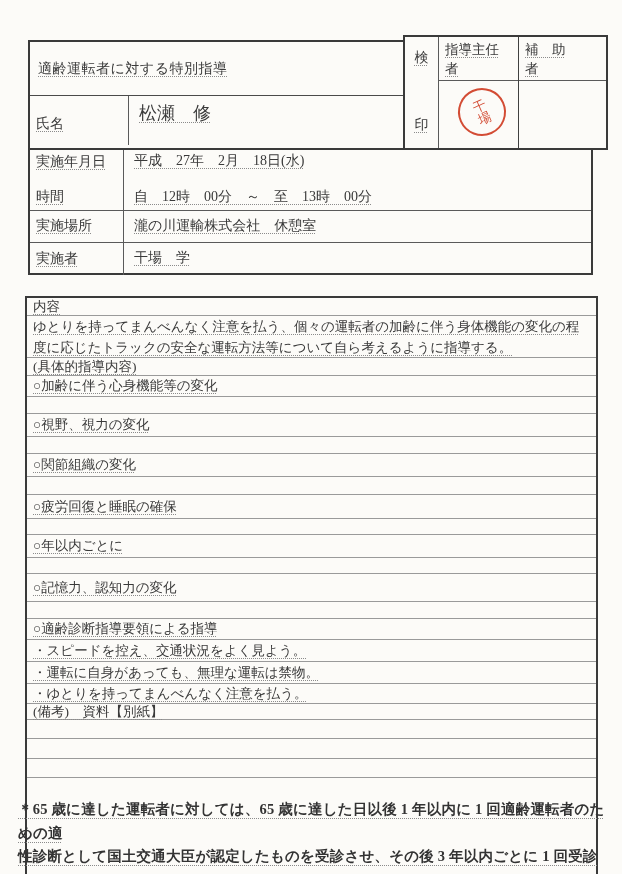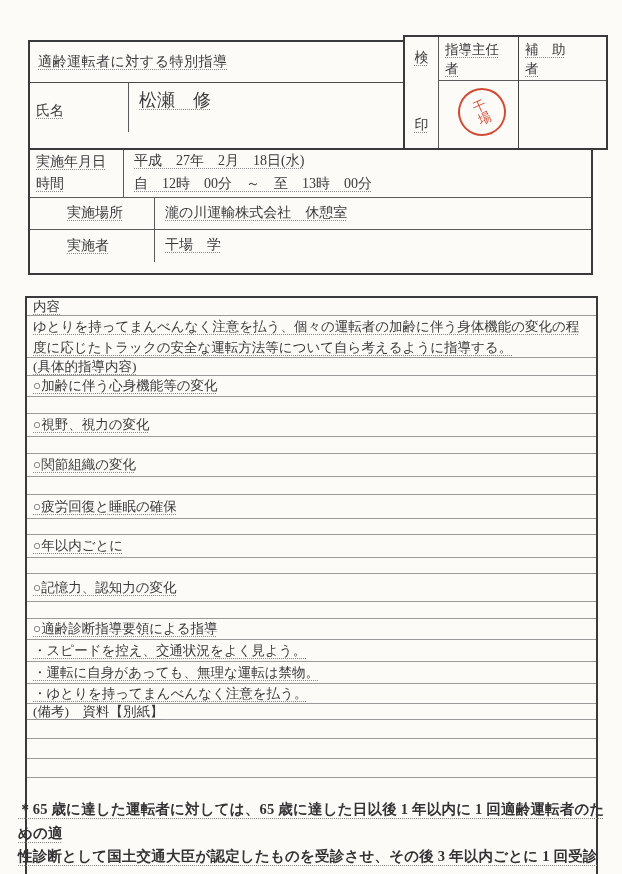--- a/index.html
+++ b/index.html
@@ -24,21 +24,21 @@
   }
   .box{
     position:absolute;
     border:2px solid #3a3a3a;
     box-sizing:border-box;
     background:#fcfbf8;
   }
   
   .box-title{left:28px;top:40px;width:377px;height:110px;}
   .title-row{
-    height:41px;border-bottom:1.5px solid #4a4a4a;box-sizing:border-box;
+    height:54px;border-bottom:1.5px solid #4a4a4a;box-sizing:border-box;
     display:flex;align-items:center;padding:0 8px;
     font-size:14px;letter-spacing:.5px;
   }
   .name-row{display:flex;height:49px;}
   .name-label-cell{
     width:99px;border-right:1px solid #5a5a5a;box-sizing:border-box;
     display:flex;align-items:center;padding:6px 6px 0;font-size:14px;
   }
   .name-value-cell{flex:1;padding:5px 10px;font-size:18px;}
   
@@ -60,22 +60,22 @@
     border:2.5px solid #cf3a20;border-radius:50%;
     display:flex;flex-direction:column;align-items:center;justify-content:center;
     transform:rotate(-24deg);
     color:#cf3a20;font-size:13px;line-height:13px;
     opacity:.9;
   }
   
   .box-details{left:28px;top:148px;width:565px;height:127px;}
   .drow{display:flex;border-bottom:1px solid #5a5a5a;box-sizing:border-box;}
   .drow:last-child{border-bottom:none;justify-content:flex-end;}
-  .drow-datetime{height:48px;}
-  .drow-sm{height:32px;padding-left:31px;}
+  .drow-datetime{height:61px;}
+  .drow-sm{height:32px;}
   .dlabel{
     width:94px;border-right:1px solid #5a5a5a;box-sizing:border-box;
     padding:3px 0 4px 6px;font-size:14px;
     display:flex;flex-direction:column;justify-content:space-between;
   }
   .dlabel-sm{justify-content:center;}
   .dvalue{
     flex:1;padding:2px 0 4px 10px;font-size:14px;
     display:flex;flex-direction:column;justify-content:space-between;
   }

